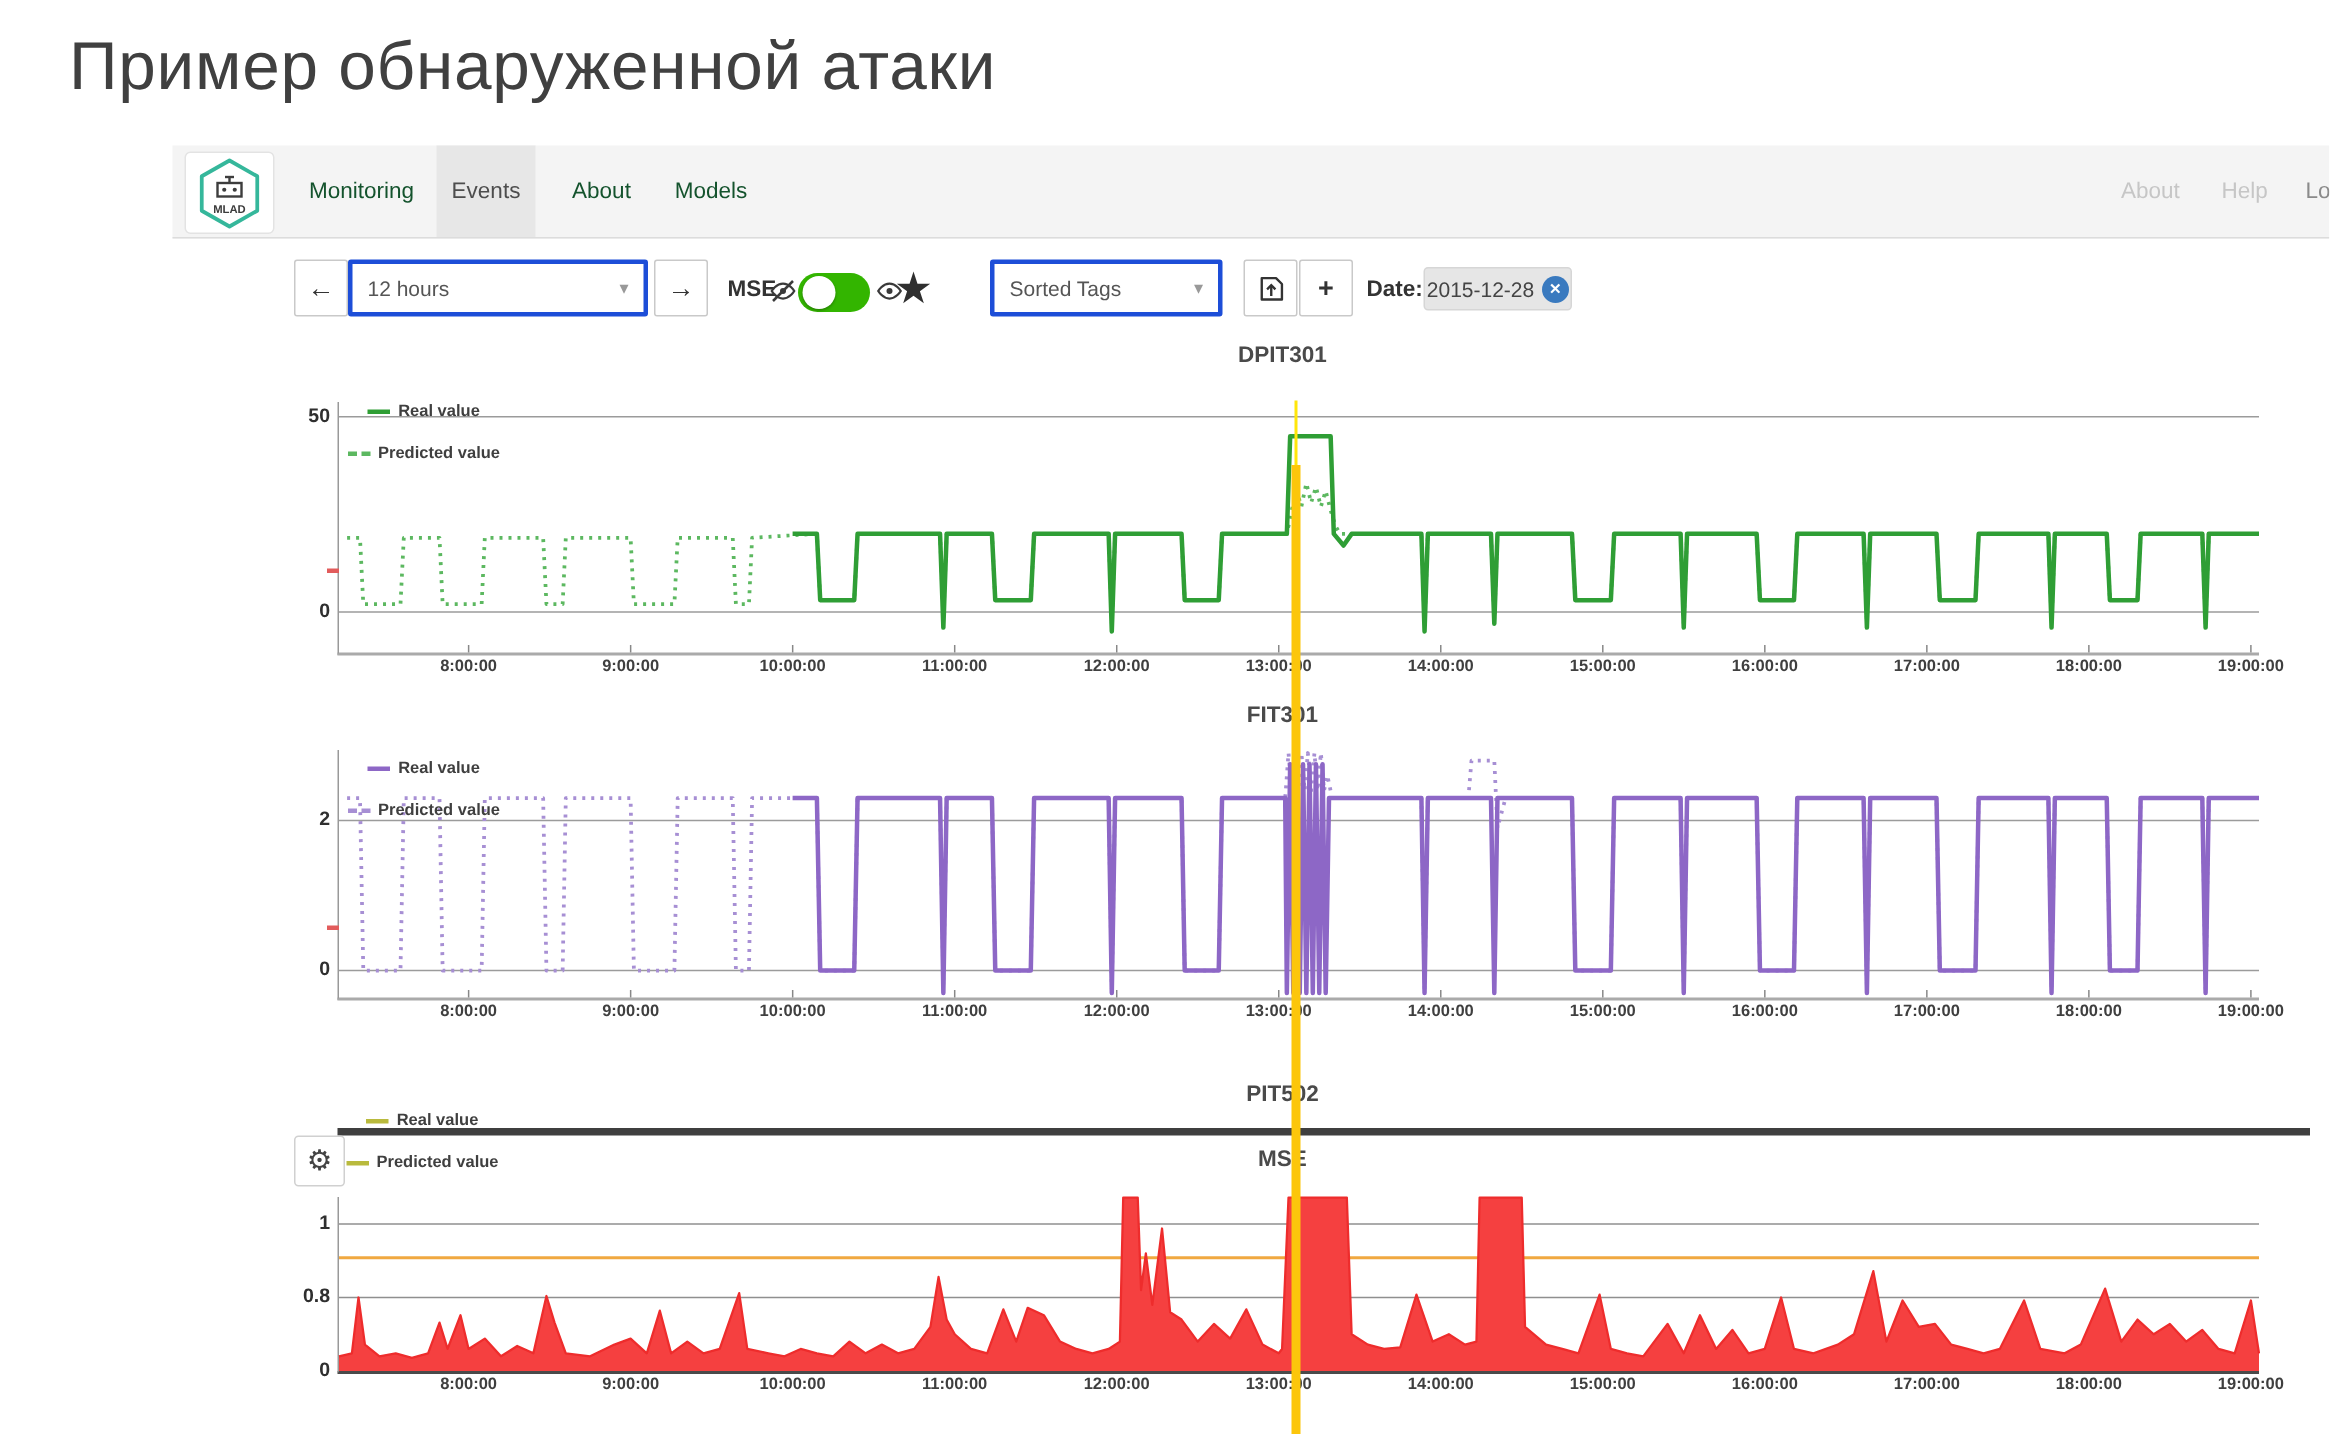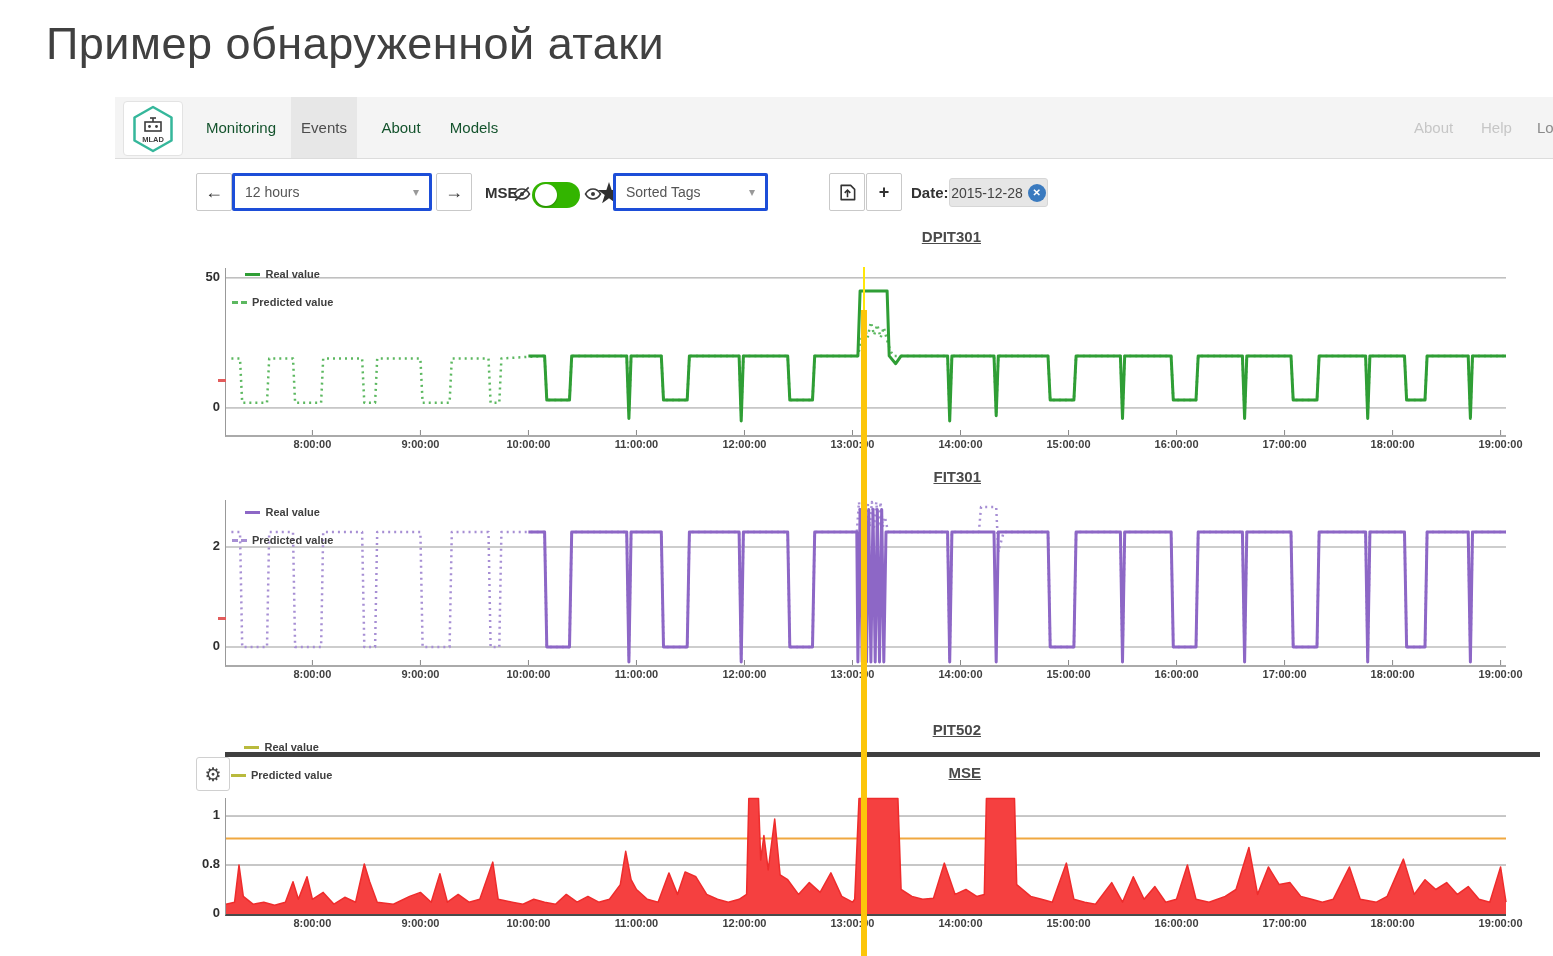--- a/index.html
+++ b/index.html
@@ -28,21 +28,21 @@
   .tool-label{position:absolute;font-size:15px;font-weight:bold;color:#333;}
   .toggle{position:absolute;left:532px;top:182px;width:48px;height:26px;border-radius:13px;background:#33b500;}
   .knob{position:absolute;left:3px;top:2px;width:22px;height:22px;border-radius:50%;background:#fff;
         box-shadow:0 1px 2px rgba(0,0,0,.3);}
   .star{position:absolute;left:596px;top:174px;font-size:29px;color:#2f2f2f;line-height:38px;}
   .chip{position:absolute;left:949px;top:178px;width:99px;height:29px;background:#e6e6e6;border:1px solid #d6d6d6;
         border-radius:3px;display:flex;align-items:center;justify-content:center;gap:5px;font-size:14px;color:#444;box-sizing:border-box;}
   .chip-x{width:18px;height:18px;border-radius:50%;background:#3a7abf;color:#fff;font-size:10px;font-weight:bold;
           display:flex;align-items:center;justify-content:center;}
   
-  .chart-title{position:absolute;left:781px;width:200px;text-align:right;font-size:15px;font-weight:bold;color:#4a4a4a;text-decoration:underline;}
+  .chart-title{position:absolute;left:755px;width:200px;text-align:center;font-size:15px;font-weight:bold;color:#4a4a4a;}
   .plot{position:absolute;left:225px;overflow:visible;}
   .frame{border-left:1px solid #999;border-bottom:2px solid #aaa;}
   .frame-dark{border-left:1px solid #999;border-bottom:2px solid #4a4a4a;}
   .ylabel{position:absolute;left:-38px;width:32px;text-align:right;font-size:13px;font-weight:bold;color:#2f2f2f;}
   .xlabel{position:absolute;width:64px;text-align:center;font-size:11px;font-weight:bold;color:#3f3f3f;}
   .side-marker{position:absolute;left:-8px;width:8px;height:3px;background:#e25c5c;}
   .legend{position:absolute;display:flex;gap:16px;font-size:11px;font-weight:bold;color:#3f3f3f;align-items:center;z-index:3;flex-direction:column;}
   .legend .item{display:flex;align-items:center;gap:5px;}
   .sw{width:15px;height:0;border-top:3px solid #2f9e35;}
   .sw.dash{border-top-style:dashed;}
@@ -99,21 +99,21 @@
       <line x1="4" y1="20" x2="20" y2="4" stroke="#3a3a3a" stroke-width="2"></line>
     </svg>
     <div class="toggle" style="background: rgb(51, 181, 0);">
       <div class="knob"></div>
     </div>
     <svg class="abs" style="left:583px;top:184px;" width="20" height="20" viewBox="0 0 24 24">
       <path d="M12 6C6.5 6 3 12 3 12s3.5 6 9 6 9-6 9-6-3.5-6-9-6z" fill="none" stroke="#3a3a3a" stroke-width="1.8"></path>
       <circle cx="12" cy="12" r="2.4" fill="#3a3a3a"></circle>
     </svg>
     <div class="star">★</div>
-    <div class="select" style="left:613px;width:155px;">
+    <div class="select" style="left:660px;width:155px;">
       <span>Sorted Tags</span>
       <span class="caret">▾</span>
     </div>
     <div class="btn" style="left:829px;width:36px;">
       <svg width="19" height="19" viewBox="0 0 24 24">
         <path d="M4 3h12l5 5v13H4z" fill="none" stroke="#333" stroke-width="2" stroke-linejoin="round"></path>
         <line x1="12" y1="18" x2="12" y2="9" stroke="#333" stroke-width="2"></line>
         <path d="M8.5 12.5L12 9l3.5 3.5" fill="none" stroke="#333" stroke-width="2"></path>
       </svg>
     </div>

